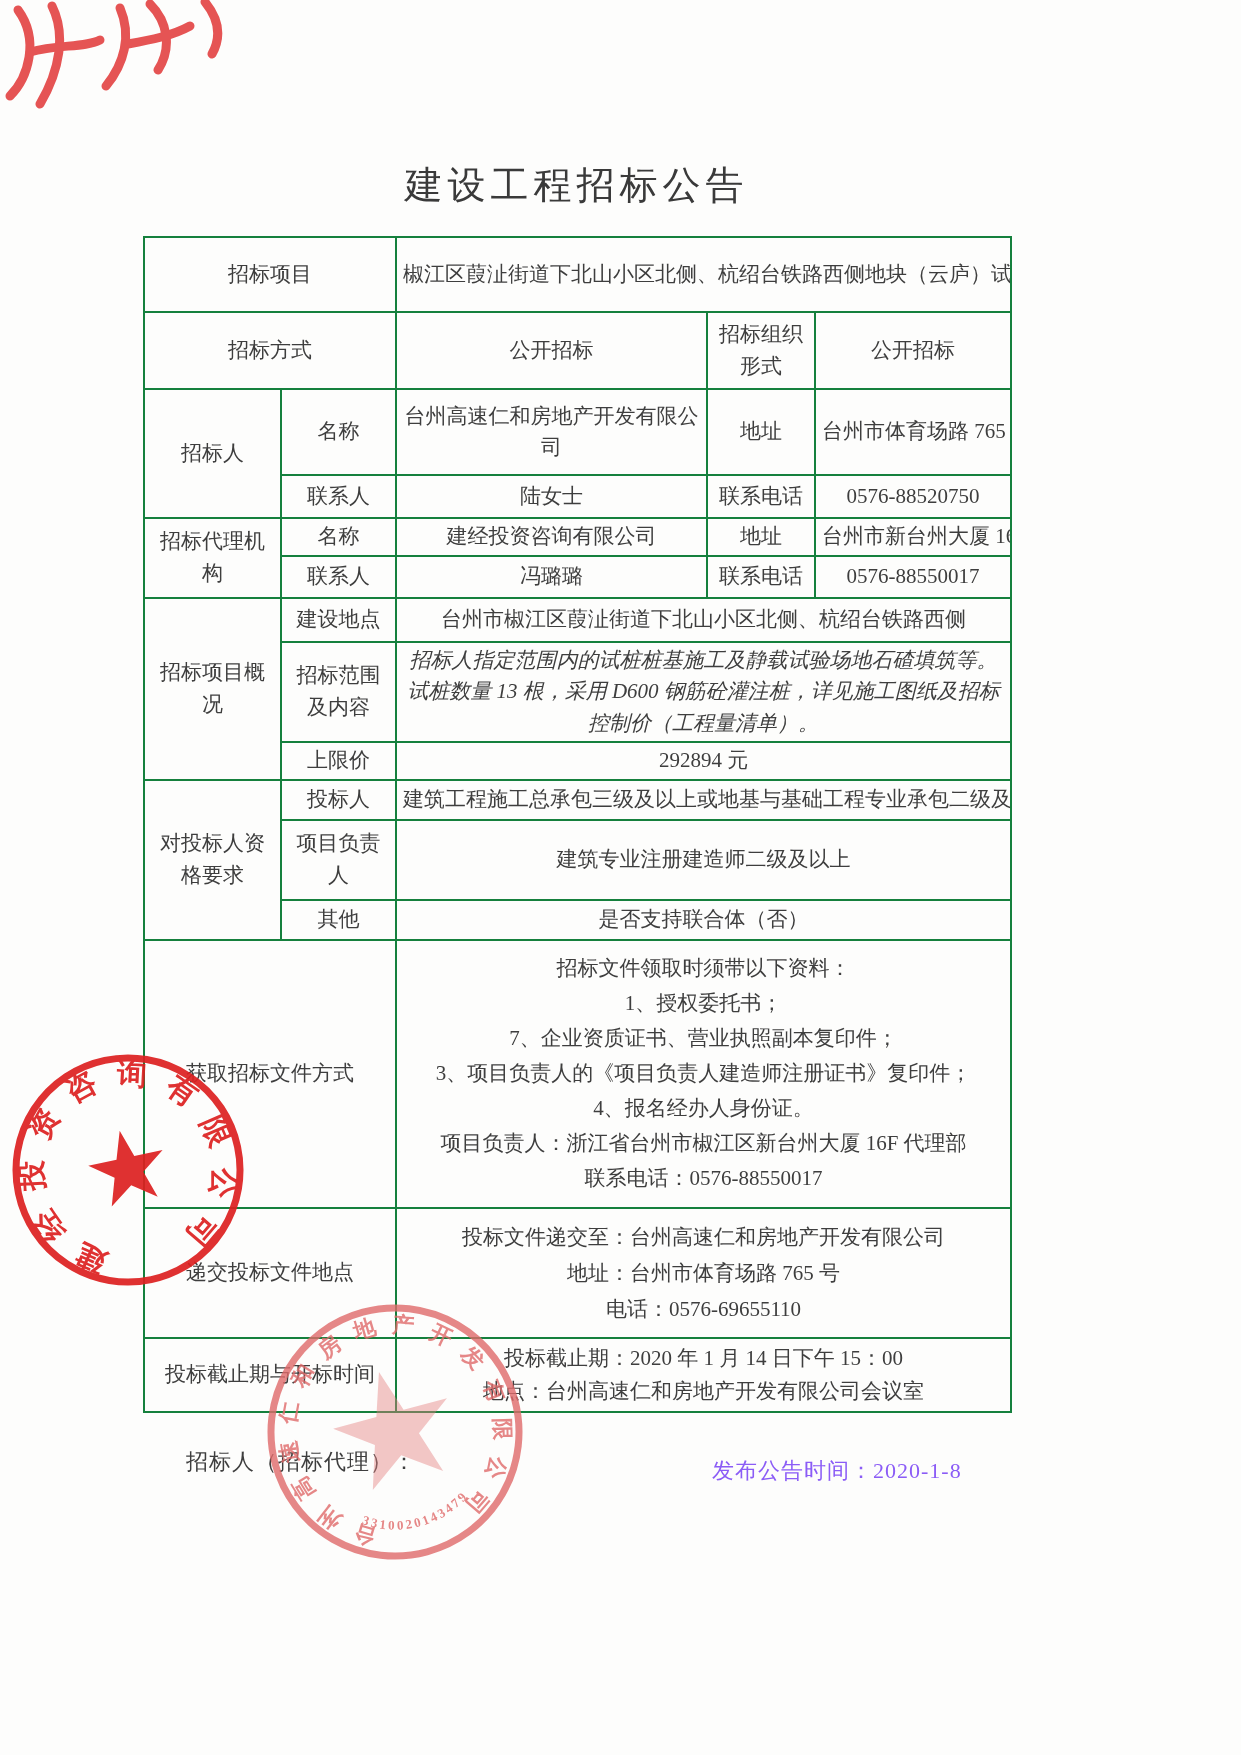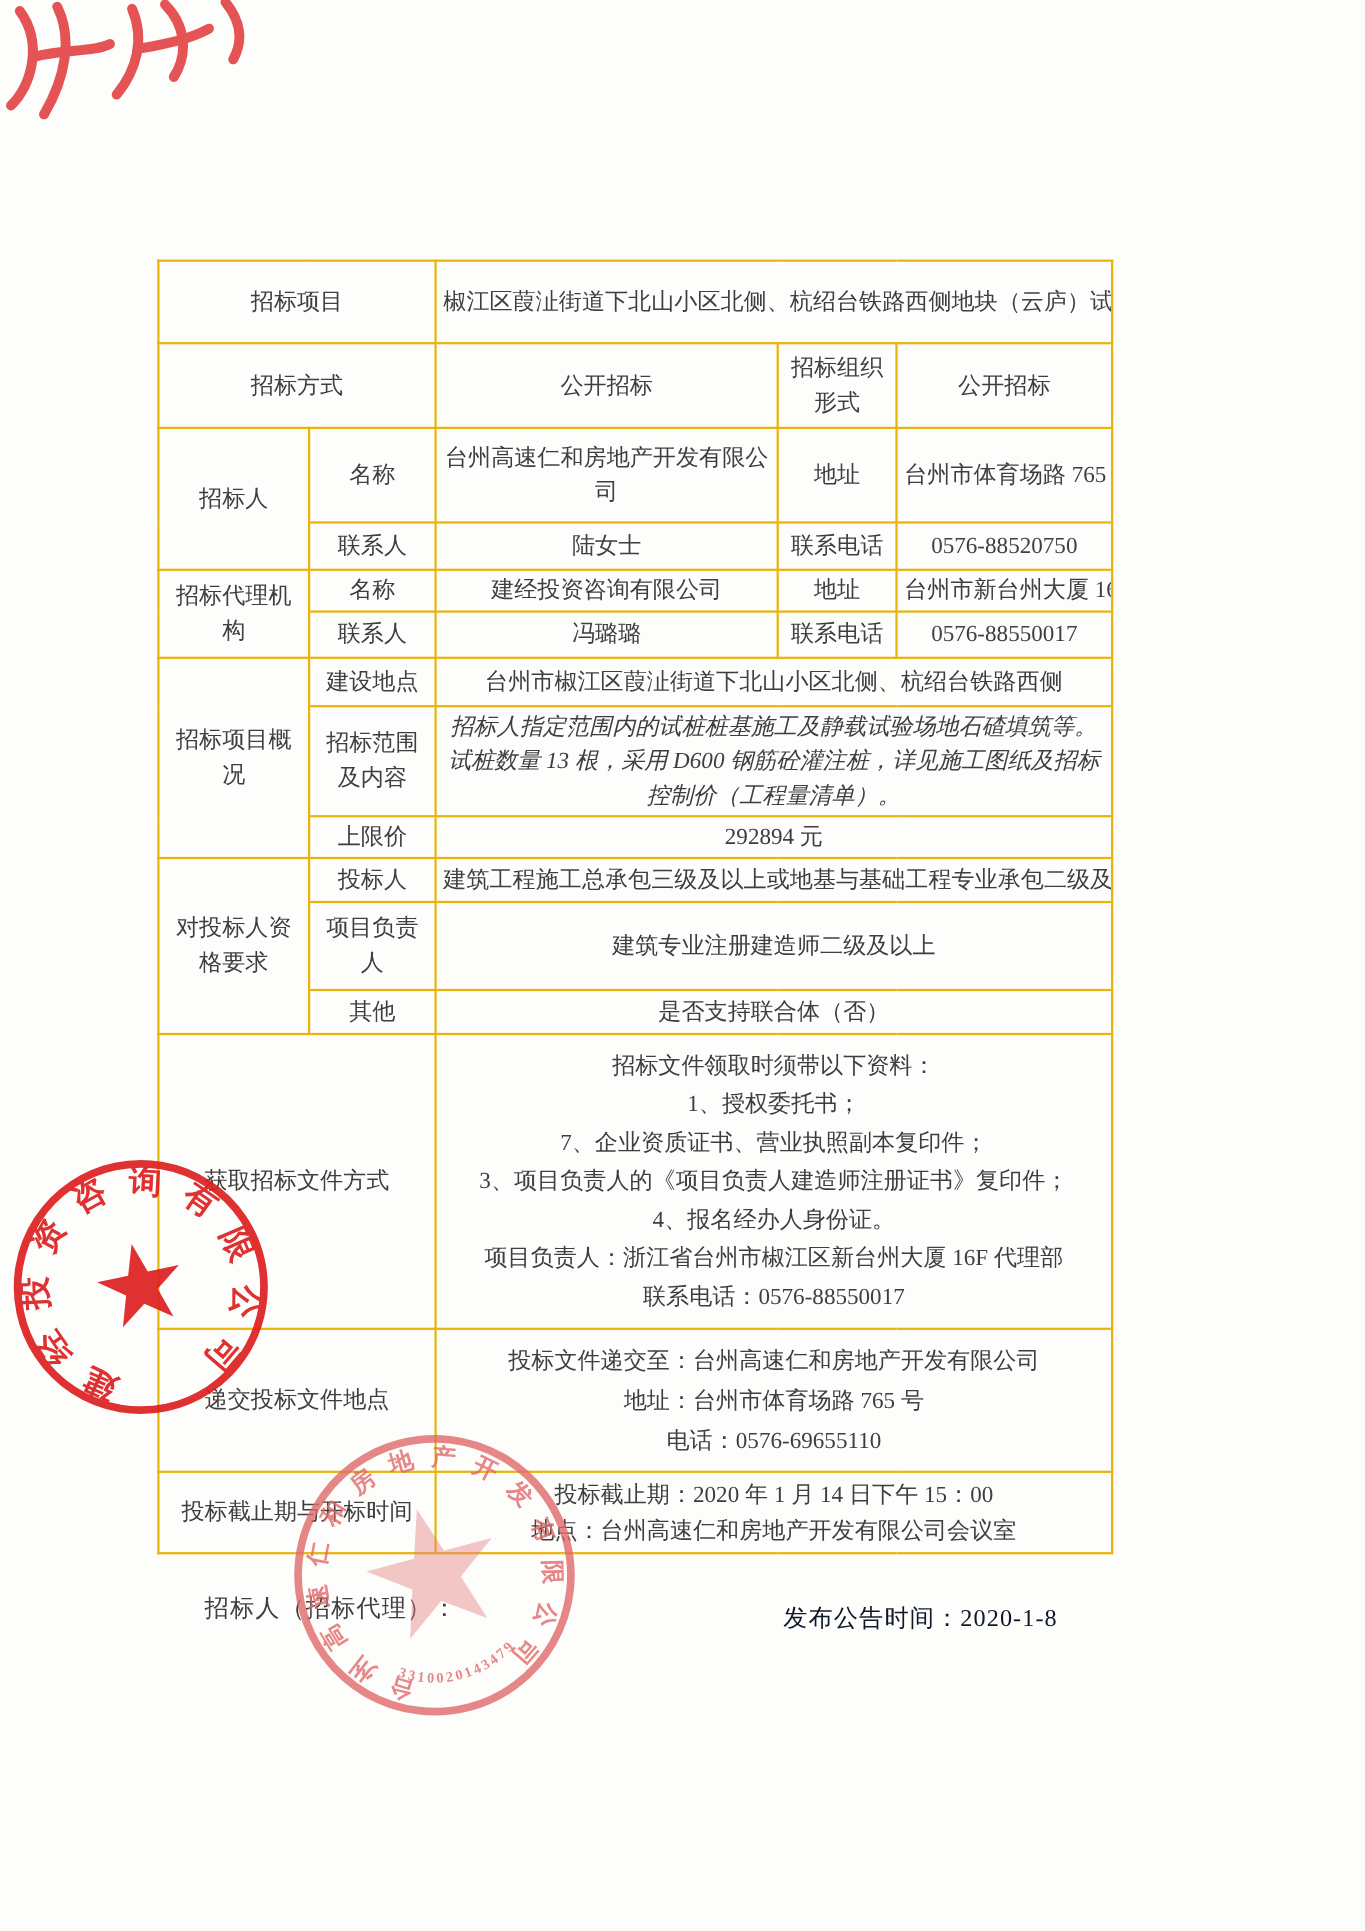--- a/index.html
+++ b/index.html
@@ -12,47 +12,48 @@
   .doc-title{
     position:absolute;left:143px;top:160px;width:867px;
     text-align:center;font-size:38px;letter-spacing:5px;color:#3a3a3a;
     font-weight:500;
   }
   table.bid{
     position:absolute;left:143px;top:236px;width:867px;
     border-collapse:collapse;table-layout:fixed;
   }
   table.bid td{
-    border:2px solid #eab308;
+    border:2px solid #15803d;
     font-size:21px;line-height:1.5;
     text-align:center;vertical-align:middle;
     padding:2px 6px;color:#3e3e3e;
     overflow:hidden;
   }
   td.val-sm{font-size:19px;white-space:nowrap;padding:2px 2px;}
   td.left{text-align:left;padding-left:20px;}
   td.scope-cell{text-align:left;padding:4px 10px;font-size:20.5px;line-height:1.7;font-style:italic;}
   .mline div{white-space:nowrap;}
   .lh35 div{line-height:35px;}
   .lh36 div{line-height:36px;}
   .lh33 div{line-height:33px;}
   .footer-sign{
     position:absolute;left:186px;top:1447px;font-size:22px;color:#3e3e3e;letter-spacing:1px;
   }
   .footer-date{
-    position:absolute;left:712px;top:1456px;font-size:22px;color:#0f172a;letter-spacing:1px;
+    position:absolute;left:712px;top:1456px;font-size:22px;color:#8b5cf6;letter-spacing:1px;
   }
   .seal{position:absolute;pointer-events:none;}
   .seal text{font-family:"Liberation Serif","DejaVu Serif",serif;font-weight:bold;}
 </style>
 </head>
 <body>
 
 <div class="page">
 
+  <div class="doc-title">建设工程招标公告</div>
 
   <table class="bid">
     <colgroup>
       <col style="width:137px">
         <col style="width:115px">
         <col style="width:311px">
         <col style="width:108px">
         <col style="width:196px">
     </colgroup>
 

